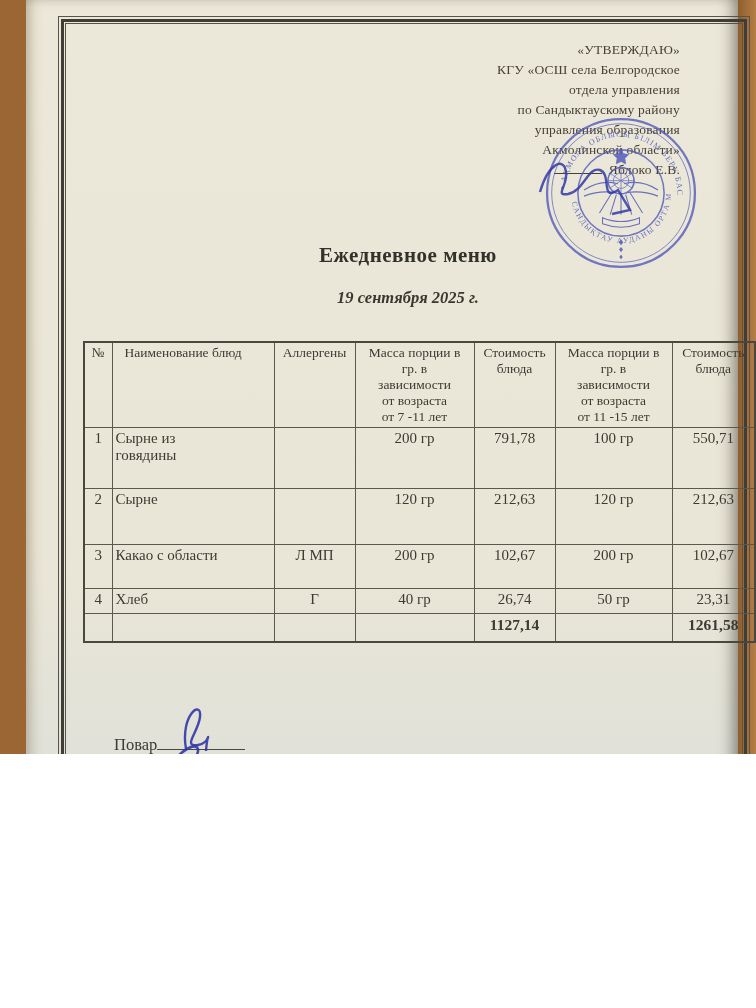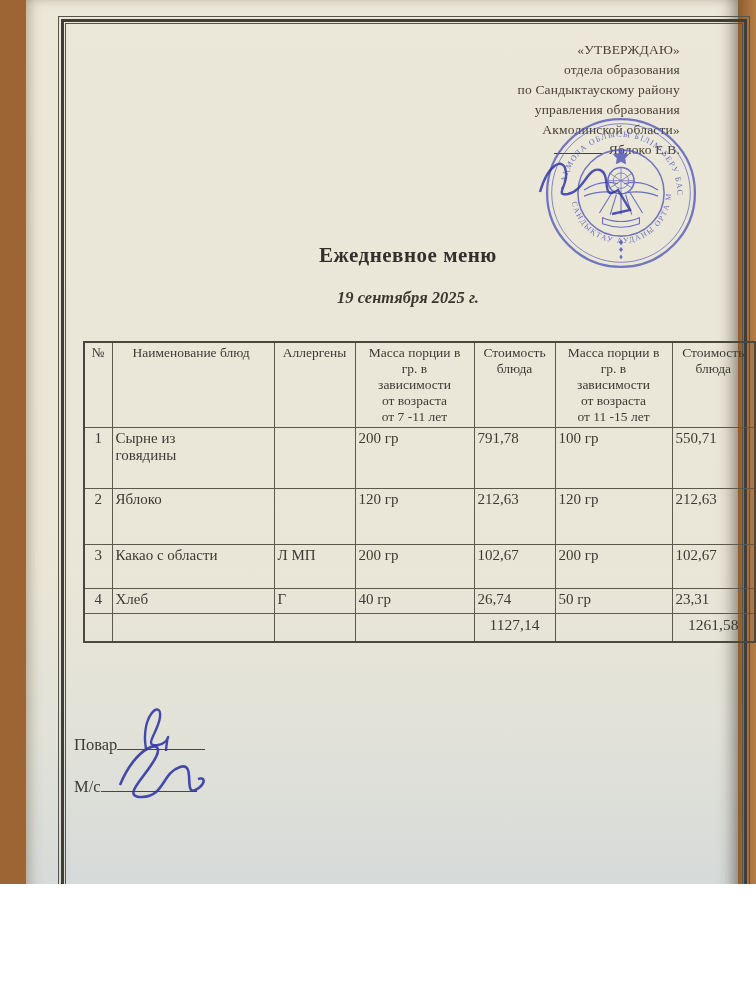--- a/index.html
+++ b/index.html
@@ -1,60 +1,61 @@
 <!DOCTYPE html>
 <html><head>
 <meta charset="utf-8">
 <style>
   html,body{margin:0;padding:0;}
   body{width:756px;height:1008px;overflow:hidden;font-family:"Liberation Serif",serif;}
-  .scene{position:relative;width:756px;height:884px;background:linear-gradient(90deg,#9c6634 0%,#aa7240 100%);overflow:hidden;}
+  .scene{position:relative;width:756px;height:754px;background:linear-gradient(90deg,#9c6634 0%,#aa7240 100%);overflow:hidden;}
   .wood-right{position:absolute;top:0;right:0;width:20px;height:100%;background:linear-gradient(90deg,#8a5a2c,#b57e47);}
   .paper{position:absolute;left:26px;top:0;width:712px;height:1008px;
     background:linear-gradient(180deg,#ece8d9 0%,#eae6d7 55%,#e2e2d8 72%,#d6dad9 88%,#d2d7d8 100%);
     box-shadow:inset 10px 0 14px -8px rgba(90,70,40,.45), inset -12px 0 16px -8px rgba(40,35,25,.55);}
   .frame{position:absolute;left:32px;top:16px;width:692px;height:1080px;border:1px solid #55534a;padding:2px;box-sizing:border-box;}
   .frame .f2{width:100%;height:100%;border:3px solid #3f3d35;padding:1px;box-sizing:border-box;}
   .frame .f3{width:100%;height:100%;border:1px solid #55534a;box-sizing:border-box;}
   .approval{position:absolute;top:40px;right:58px;text-align:right;font-size:13.5px;line-height:20px;color:#474038;letter-spacing:.2px;}
   .approval .sig-underline{display:inline-block;width:48px;border-bottom:1px solid #474038;margin-right:7px;}
   .doc-title{position:absolute;top:243px;left:26px;width:712px;text-align:center;font-size:21px;font-weight:bold;color:#33312b;letter-spacing:.5px;}
   .doc-date{position:absolute;top:288px;left:26px;width:712px;text-align:center;font-size:16.5px;font-weight:bold;font-style:italic;color:#3a382f;}
   table.menu{position:absolute;left:57px;top:341px;width:671px;border-collapse:collapse;table-layout:fixed;font-size:15px;color:#3c3a33;}
   table.menu td,table.menu th{border:1px solid #5b584e;vertical-align:top;padding:2px 3px;font-weight:normal;overflow:hidden;}
   table.menu{border:2px solid #4a473e;}
   th.hdr{font-size:13.5px;line-height:16px;text-align:center;white-space:pre-line;padding-top:4px;}
   td.num{text-align:center;}
   td.dish{text-align:left;padding-left:6px;white-space:pre-line;}
-  td.ctr{}
-  tr.totals td{font-weight:normal;text-align:center;font-size:15.5px;}
+  td.ctr{text-align:center;}
+  tr.totals td{font-weight:bold;text-align:center;font-size:15.5px;}
   .stamp{position:absolute;left:518px;top:116px;width:154px;height:154px;filter:blur(.3px);opacity:.92;}
   .sig-svg{position:absolute;}
   .sign-block{position:absolute;left:48px;top:735px;font-size:16.5px;color:#3e3c34;}
-  .sign-row{margin-bottom:22px;position:relative;}
+  .sign-row{margin-bottom:22px;position:relative;margin-left:40px;}
   .sign-line{display:inline-block;border-bottom:1.2px solid #4a473e;height:14px;}
   .line-cook{width:88px;}
   .line-nurse{width:96px;}
 </style>
 </head>
 <body>
 
 <div class="scene">
   <div class="wood-right"></div>
 
   <div class="paper">
     <div class="frame">
         <div class="f2">
           <div class="f3"></div>
         </div>
       </div>
 
     <div class="approval">
       <div>«УТВЕРЖДАЮ»</div>
-      <div>отдела образования</div>
+      <div>КГУ «ОСШ села Белгородское</div>
+      <div>отдела управления</div>
       <div>по Сандыктаускому району</div>
       <div>управления образования</div>
       <div>Акмолинской области»</div>
       <div><span class="sig-underline"></span><span>Яблоко Е.В.</span></div>
     </div>
 
     <div class="doc-title">Ежедневное меню</div>
     <div class="doc-date">19 сентября  2025 г.</div>
 
     <table class="menu">
@@ -63,21 +64,21 @@
           <col style="width:162px">
           <col style="width:81px">
           <col style="width:119px">
         <col style="width:81px">
           <col style="width:117px">
           <col style="width:83px">
       </colgroup>
       <tbody>
           <tr style="height:85px">
         <th class="hdr">№</th>
-        <th class="hdr" style="text-align:left;padding-left:20px">Наименование блюд</th>
+        <th class="hdr" style="text-align:left;padding-left:12px">Наименование блюд</th>
         <th class="hdr">Аллергены</th>
         <th class="hdr">Масса порции в
 гр. в
 зависимости
 от возраста
 от 7 -11 лет</th>
         <th class="hdr">Стоимость
 блюда</th>
         <th class="hdr">Масса порции в
 гр. в
@@ -92,21 +93,21 @@
         <td class="dish">Сырне из
 говядины</td>
         <td class="ctr"></td>
         <td class="ctr">200 гр</td>
         <td class="ctr">791,78</td>
         <td class="ctr">100 гр</td>
         <td class="ctr">550,71</td>
       </tr>
       <tr style="height:56px">
         <td class="num">2</td>
-        <td class="dish">Яблоко</td>
+        <td class="dish">Сырне</td>
         <td class="ctr"></td>
         <td class="ctr">120  гр</td>
         <td class="ctr">212,63</td>
         <td class="ctr">120 гр</td>
         <td class="ctr">212,63</td>
       </tr>
       <tr style="height:44px">
         <td class="num">3</td>
         <td class="dish">Какао с области</td>
         <td class="ctr">Л  МП</td>

